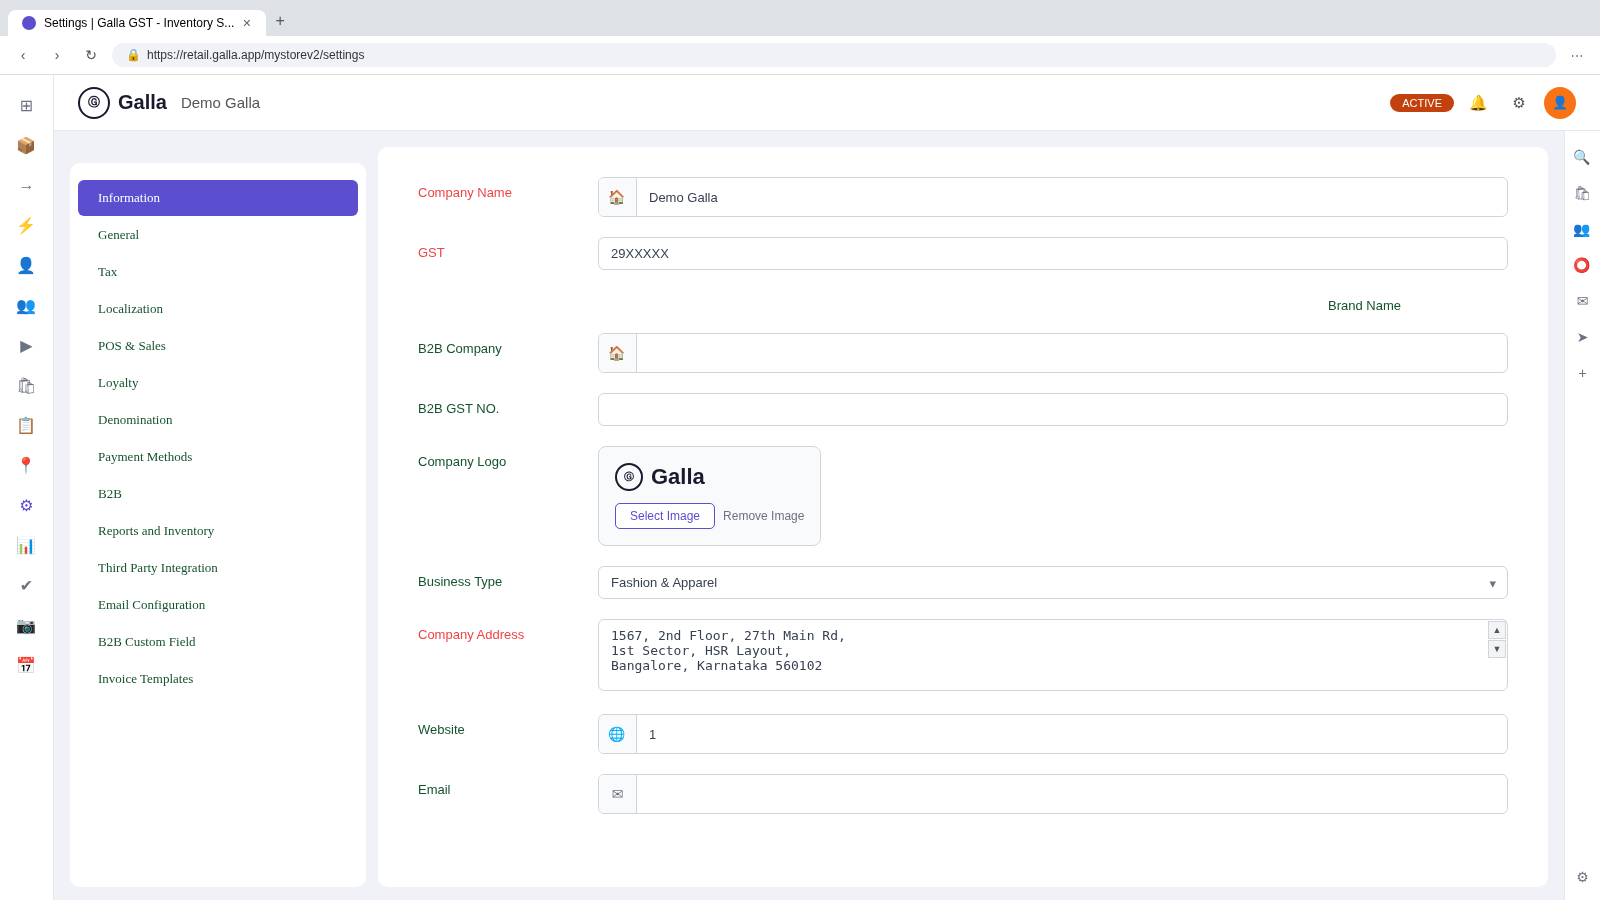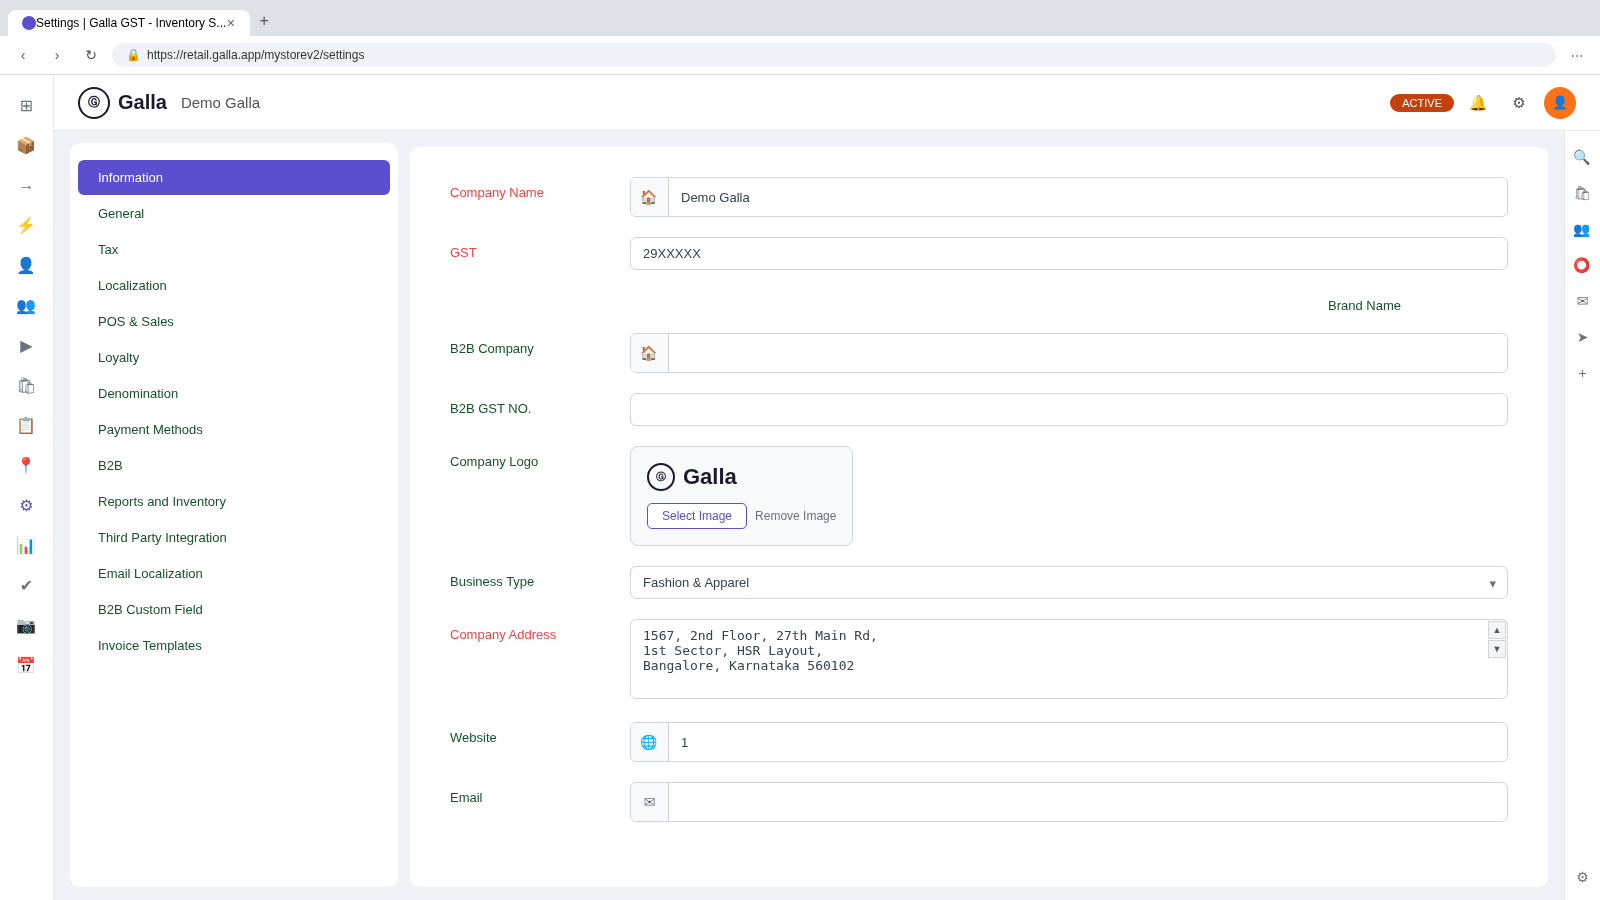--- a/index.html
+++ b/index.html
@@ -1,21 +1,21 @@
 <!DOCTYPE html>
 <html><head>
   <meta charset="utf-8">
   <style>
     * { box-sizing: border-box; margin: 0; padding: 0; }
     body { font-family: -apple-system, BlinkMacSystemFont, 'Segoe UI', sans-serif; background: #f0f2f7; font-size: 13px; }
 
     
     .browser-chrome { background: #dee1e6; padding: 6px 8px 0; }
     .browser-tabs { display: flex; align-items: flex-end; }
-    .browser-tab { background: white; border-radius: 8px 8px 0 0; padding: 6px 14px; font-size: 12px; display: flex; align-items: center; min-width: 200px; }
+    .browser-tab { background: white; border-radius: 8px 8px 0 0; padding: 6px 14px; font-size: 12px; display: flex; align-items: center; gap: 8px; min-width: 200px; }
     .browser-tab .favicon { width: 14px; height: 14px; background: #5b4fcf; border-radius: 50%; display: inline-block; }
     .browser-tab .close-btn { color: #666; font-size: 11px; margin-left: auto; cursor: pointer; }
     .browser-tab-new { padding: 6px 10px; font-size: 16px; color: #555; cursor: pointer; }
 
     .browser-toolbar { background: white; padding: 6px 10px; display: flex; align-items: center; gap: 8px; border-bottom: 1px solid #ddd; }
     .nav-btn { width: 26px; height: 26px; border: none; background: none; cursor: pointer; color: #555; font-size: 14px; border-radius: 4px; display: flex; align-items: center; justify-content: center; }
     .address-bar { flex: 1; background: #f0f2f7; border: none; border-radius: 20px; padding: 5px 14px; font-size: 12px; color: #333; display: flex; align-items: center; gap: 6px; }
     .address-bar span { color: #333; font-size: 12px; }
     .lock-icon { color: #555; font-size: 11px; }
     .toolbar-icons { display: flex; gap: 4px; }
@@ -40,21 +40,21 @@
     .demo-label { font-size: 15px; font-weight: 500; color: #555; margin-left: 4px; }
     .app-header-right { display: flex; align-items: center; gap: 10px; }
     .active-badge { background: #c2410c; color: white; padding: 3px 12px; border-radius: 12px; font-size: 11px; font-weight: 400; }
     .header-icon-btn { width: 30px; height: 30px; border: none; background: none; cursor: pointer; color: #555; font-size: 15px; border-radius: 4px; display: flex; align-items: center; justify-content: center; }
     .avatar { width: 32px; height: 32px; border-radius: 50%; background: #f97316; display: flex; align-items: center; justify-content: center; color: white; font-size: 13px; font-weight: 600; }
 
     
     .content-area { display: flex; flex: 1; overflow: hidden; background: #f0f2f7; }
 
     
-    .settings-sidebar { width: 328px; background: white; margin: 12px 0 16px 16px; border-radius: 10px; overflow-y: auto; padding: 16px 0; }
+    .settings-sidebar { width: 296px; background: white; margin: 32px 0 16px 16px; border-radius: 10px; overflow-y: auto; padding: 16px 0; font-family: Liberation Serif, serif; }
     .sidebar-nav-item { padding: 10px 20px; cursor: pointer; color: #14532d; font-size: 13px; border-radius: 6px; margin: 1px 8px; }
     .sidebar-nav-item.active { background: #5b4fcf; color: white; font-weight: 500; border-radius: 6px; margin: 1px 8px; }
 
     
     .settings-main { flex: 1; margin: 16px 16px 16px 12px; background: white; border-radius: 10px; overflow-y: auto; padding: 30px 40px; }
 
     
     .form-row { display: flex; align-items: flex-start; margin-bottom: 20px; justify-content: flex-end; }
     .form-label { width: 180px; min-width: 180px; font-size: 13px; color: #14532d; padding-top: 8px; font-weight: 400; }
     .form-label.required { color: #ef4444; font-weight: 500; }
@@ -72,21 +72,21 @@
     .btn-select-image { border: 1px solid #5b4fcf; color: #5b4fcf; background: white; padding: 5px 14px; border-radius: 5px; font-size: 12px; cursor: pointer; }
     .btn-remove-image { border: none; background: none; color: #6b7280; font-size: 12px; cursor: pointer; }
 
     
     .select-field { width: 100%; border: 1px solid #d1d5db; border-radius: 6px; padding: 8px 12px; font-size: 13px; color: #374151; outline: none; background: white; appearance: none; -webkit-appearance: none; cursor: pointer; }
     .select-wrap { position: relative; }
     .select-wrap::after { content: '▾'; position: absolute; right: 12px; top: 50%; transform: translateY(-50%); color: #6b7280; pointer-events: none; }
 
     
     .textarea-wrap { position: relative; }
-    .textarea-field { width: 100%; border: 1px solid #d1d5db; border-radius: 6px; padding: 8px 12px; font-size: 13px; color: #374151; outline: none; resize: none; height: 80px; }
+    .textarea-field { width: 100%; border: 1px solid #d1d5db; border-radius: 6px; padding: 8px 12px; font-size: 13px; color: #374151; outline: none; resize: none; height: 72px; }
     .textarea-scroll-btns { position: absolute; right: 2px; top: 2px; display: flex; flex-direction: column; gap: 1px; }
     .scroll-btn { width: 18px; height: 18px; background: #f3f4f6; border: 1px solid #d1d5db; display: flex; align-items: center; justify-content: center; font-size: 9px; cursor: pointer; color: #555; }
 
     
     .right-sidebar { width: 36px; background: white; border-left: 1px solid #e5e7eb; display: flex; flex-direction: column; align-items: center; padding: 12px 0; gap: 8px; }
     .right-sidebar-icon { width: 28px; height: 28px; display: flex; align-items: center; justify-content: center; cursor: pointer; color: #6b7280; font-size: 14px; }
 
     
     ::-webkit-scrollbar { width: 6px; }
     ::-webkit-scrollbar-track { background: #f1f1f1; }
@@ -187,21 +187,21 @@
         <div class="sidebar-nav-item">
           <span>B2B</span>
         </div>
         <div class="sidebar-nav-item">
           <span>Reports and Inventory</span>
         </div>
         <div class="sidebar-nav-item">
           <span>Third Party Integration</span>
         </div>
         <div class="sidebar-nav-item">
-          <span>Email Localization</span>
+          <span>Email Configuration</span>
         </div>
         <div class="sidebar-nav-item">
           <span>B2B Custom Field</span>
         </div>
         <div class="sidebar-nav-item">
           <span>Invoice Templates</span>
         </div>
       </div>
 
       <div class="settings-main">

